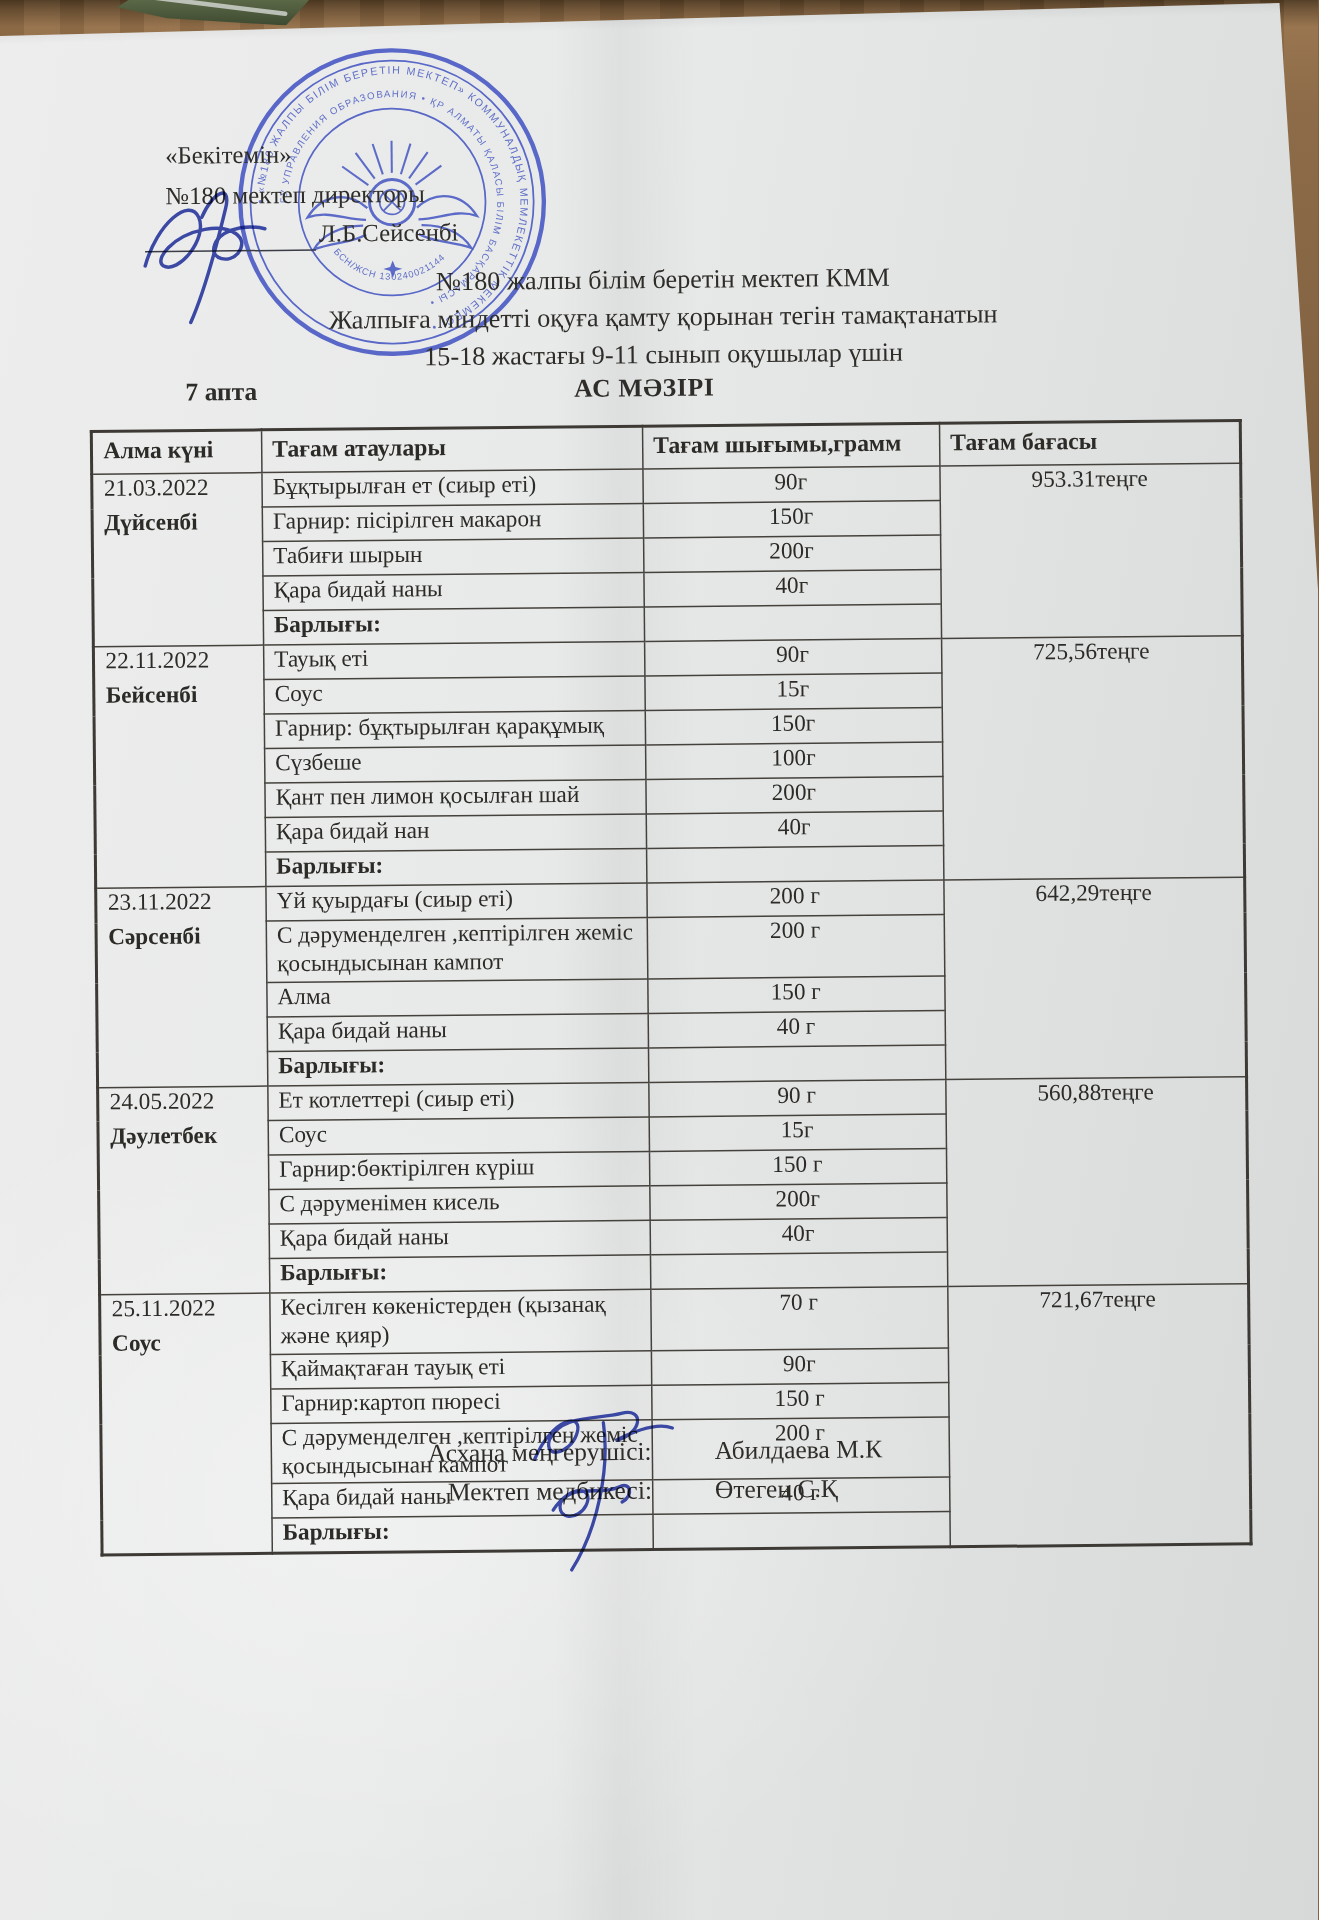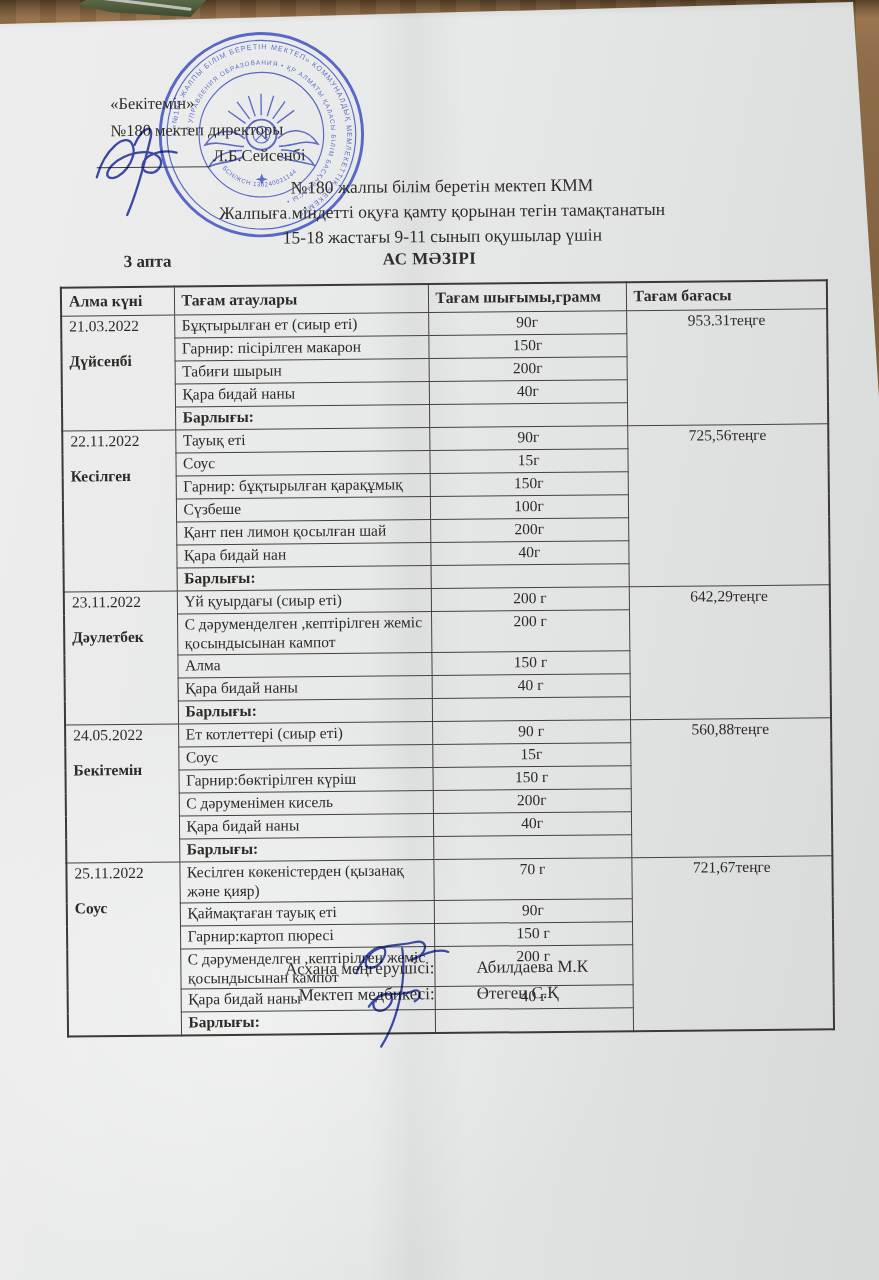--- a/index.html
+++ b/index.html
@@ -59,21 +59,21 @@
     font-size:15.5px;color:#2d2b27;
   }
   table.menu th,table.menu td{
     border:1.6px solid #45423d;padding:1px 7px;vertical-align:top;line-height:1.22;
     overflow:hidden;
   }
   table.menu{border:2px solid #3d3a35;}
   table.menu th{font-weight:bold;text-align:left;height:23px;font-size:15.8px;padding-top:3px;}
   td.dish-cell{padding-left:9px;height:20px;}
   td.amount-cell{text-align:center;height:20px;}
-  td.date-cell .day{font-weight:bold;margin-top:16px;}
+  td.date-cell .day{font-weight:bold;margin-top:4px;}
   td.total-cell{font-weight:bold;padding-left:9px;}
   td.price-cell{vertical-align:bottom;text-align:center;padding-bottom:7px;}
   tbody:nth-of-type(4) td.price-cell,
   tbody:nth-of-type(5) td.price-cell{padding-bottom:27px;}
   
   .footer{
     position:absolute;left:216px;top:955px;font-size:17px;line-height:26px;
     display:grid;grid-template-columns:212px 240px;column-gap:28px;
   }
   .footer .flabel{text-align:right;}
@@ -146,21 +146,21 @@
       </g>
     </svg>
 
     <div class="title-block">
       <div>№180 жалпы білім беретін мектеп КММ</div>
       <div>Жалпыға міндетті оқуға қамту қорынан тегін тамақтанатын</div>
       <div>15-18 жастағы 9-11 сынып оқушылар үшін</div>
     </div>
 
     <div class="week-row">
-      <span class="week-label">3 апта</span>
+      <span class="week-label">7 апта</span>
       <span class="menu-title">АС МӘЗІРІ</span>
     </div>
 
     <table class="menu">
       <colgroup>
           <col style="width:113px">
           <col style="width:254px">
           <col style="width:198px">
           <col style="width:201px">
         </colgroup>
@@ -196,21 +196,21 @@
           </tr>
           <tr>
             <td class="total-cell">Барлығы:</td>
             <td class="amount-cell"></td>
           </tr>
         </tbody>
         <tbody>
           <tr>
             <td class="date-cell" rowspan="7">
               <div class="date">22.11.2022</div>
-              <div class="day">Кесілген</div>
+              <div class="day">Бейсенбі</div>
             </td>
             <td class="dish-cell">Тауық еті</td>
             <td class="amount-cell">90г</td>
             <td class="price-cell" rowspan="7">725,56теңге</td>
           </tr>
           <tr>
             <td class="dish-cell">Соус</td>
             <td class="amount-cell">15г</td>
           </tr>
           <tr>
@@ -231,21 +231,21 @@
           </tr>
           <tr>
             <td class="total-cell">Барлығы:</td>
             <td class="amount-cell"></td>
           </tr>
         </tbody>
         <tbody>
           <tr>
             <td class="date-cell" rowspan="5">
               <div class="date">23.11.2022</div>
-              <div class="day">Дәулетбек</div>
+              <div class="day">Сәрсенбі</div>
             </td>
             <td class="dish-cell">Үй қуырдағы (сиыр еті)</td>
             <td class="amount-cell">200 г</td>
             <td class="price-cell" rowspan="5">642,29теңге</td>
           </tr>
           <tr>
             <td class="dish-cell">С дәруменделген ,кептірілген жеміс қосындысынан кампот</td>
             <td class="amount-cell">200 г</td>
           </tr>
           <tr>
@@ -258,21 +258,21 @@
           </tr>
           <tr>
             <td class="total-cell">Барлығы:</td>
             <td class="amount-cell"></td>
           </tr>
         </tbody>
         <tbody>
           <tr>
             <td class="date-cell" rowspan="6">
               <div class="date">24.05.2022</div>
-              <div class="day">Бекітемін</div>
+              <div class="day">Дәулетбек</div>
             </td>
             <td class="dish-cell">Ет котлеттері (сиыр еті)</td>
             <td class="amount-cell">90 г</td>
             <td class="price-cell" rowspan="6">560,88теңге</td>
           </tr>
           <tr>
             <td class="dish-cell">Соус</td>
             <td class="amount-cell">15г</td>
           </tr>
           <tr>

